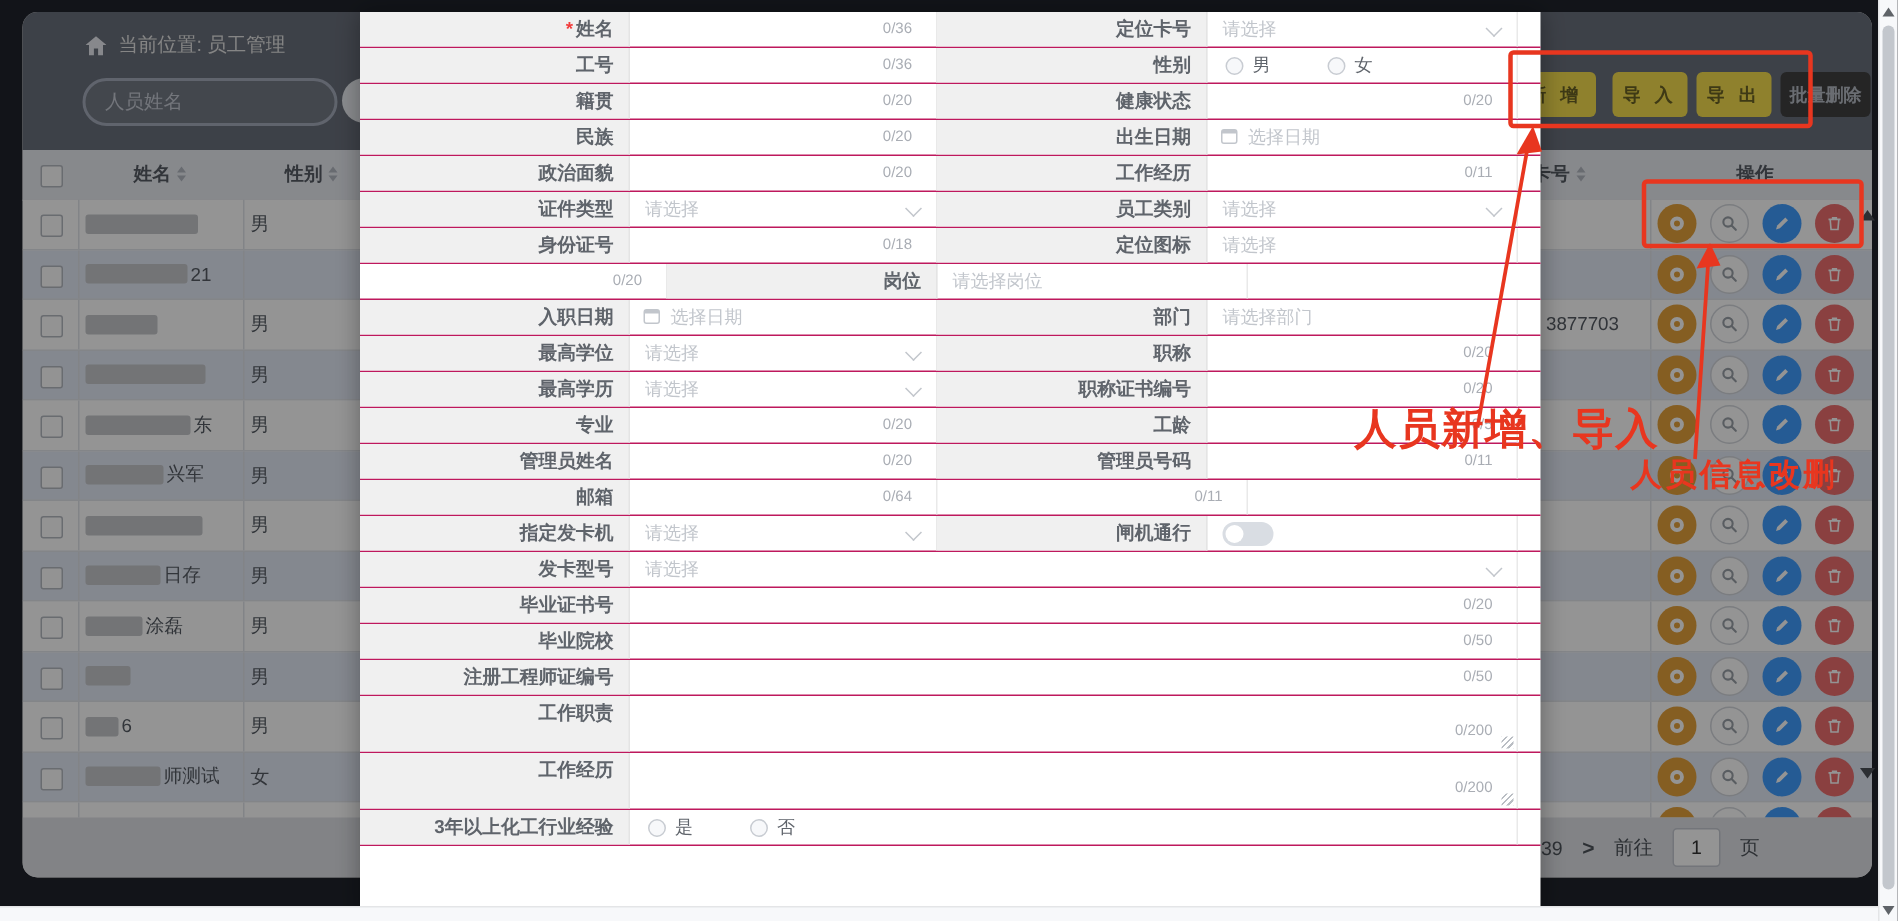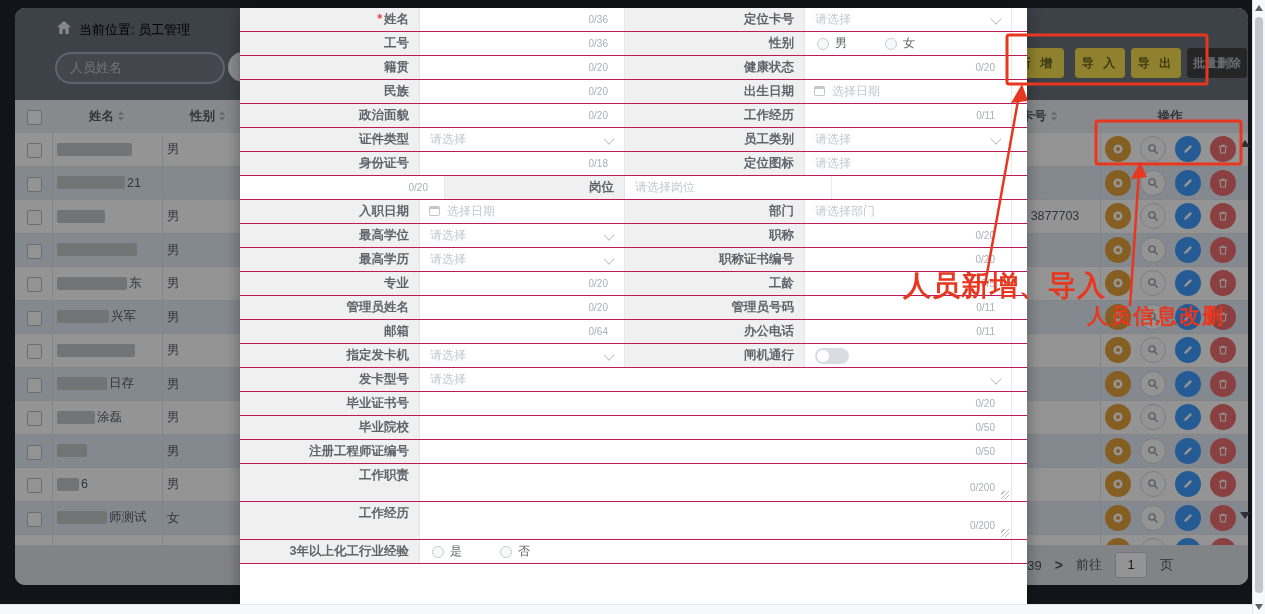--- a/index.html
+++ b/index.html
@@ -2,21 +2,21 @@
 <html><head>
 <meta charset="utf-8">
 <style>
   html,body{margin:0;padding:0}
   body{width:1265px;height:614px;overflow:hidden;position:relative;background:#20242c;
        font-family:"Liberation Sans","DejaVu Sans",sans-serif;}
   
   .card{position:absolute;left:15px;top:8px;width:1233px;height:577px;background:#fff;
         border-radius:10px;overflow:hidden;z-index:1}
   .topband{position:absolute;left:0;top:0;width:100%;height:92px;background:#6a707c}
-  .breadcrumb{position:absolute;left:42px;top:13px;color:#000000;font-size:13px;display:flex;gap:8px}
+  .breadcrumb{position:absolute;left:42px;top:13px;color:#e5e5e5;font-size:13px;display:flex;align-items:center;gap:8px}
   .home-ic{width:14px;height:13px;display:inline-block}
   .searchbox{position:absolute;left:40px;top:44px;width:166px;height:28px;border:2px solid #a6adbc;
              border-radius:16px;background:rgba(255,255,255,.07)}
   .searchbox .sph{display:block;line-height:28px;padding-left:13px;font-size:13px;color:#c6cbd5}
   .searchbtn{position:absolute;left:213px;top:44px;width:30px;height:30px;border-radius:50%;background:#eef1f6}
   .btn{position:absolute;top:40px;height:30px;border-radius:4px;font-size:12px;font-weight:700;
        color:#6b6325;background:#f6df4e;text-align:center;line-height:30px;letter-spacing:3px}
   #btn-add{left:995px;width:54px}
   #btn-import{left:1060px;width:50px}
   #btn-export{left:1116px;width:50px}
@@ -680,21 +680,20 @@
         <div class="flabel">管理员号码</div>
         <div class="ffield f2">
           <span class="counter">0/11</span>
         </div>
       </div>
       <div class="frow">
         <div class="flabel">邮箱</div>
         <div class="ffield f1">
           <span class="counter">0/64</span>
         </div>
-        <div class="flabel">办公电话</div>
         <div class="ffield f2">
           <span class="counter">0/11</span>
         </div>
       </div>
       <div class="frow">
         <div class="flabel">指定发卡机</div>
         <div class="ffield f1">
           <span class="ph">请选择</span>
           <span class="chev"></span>
         </div>

